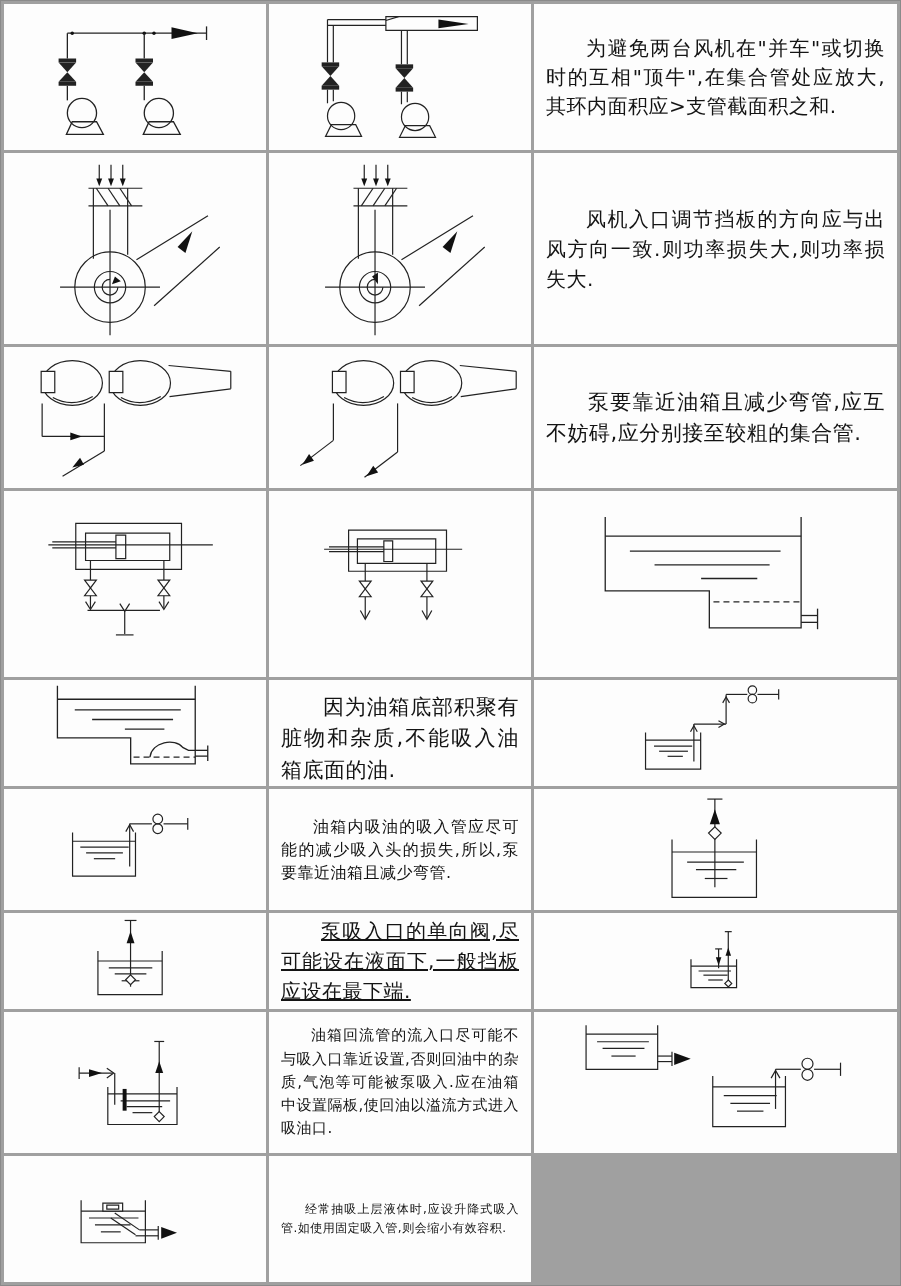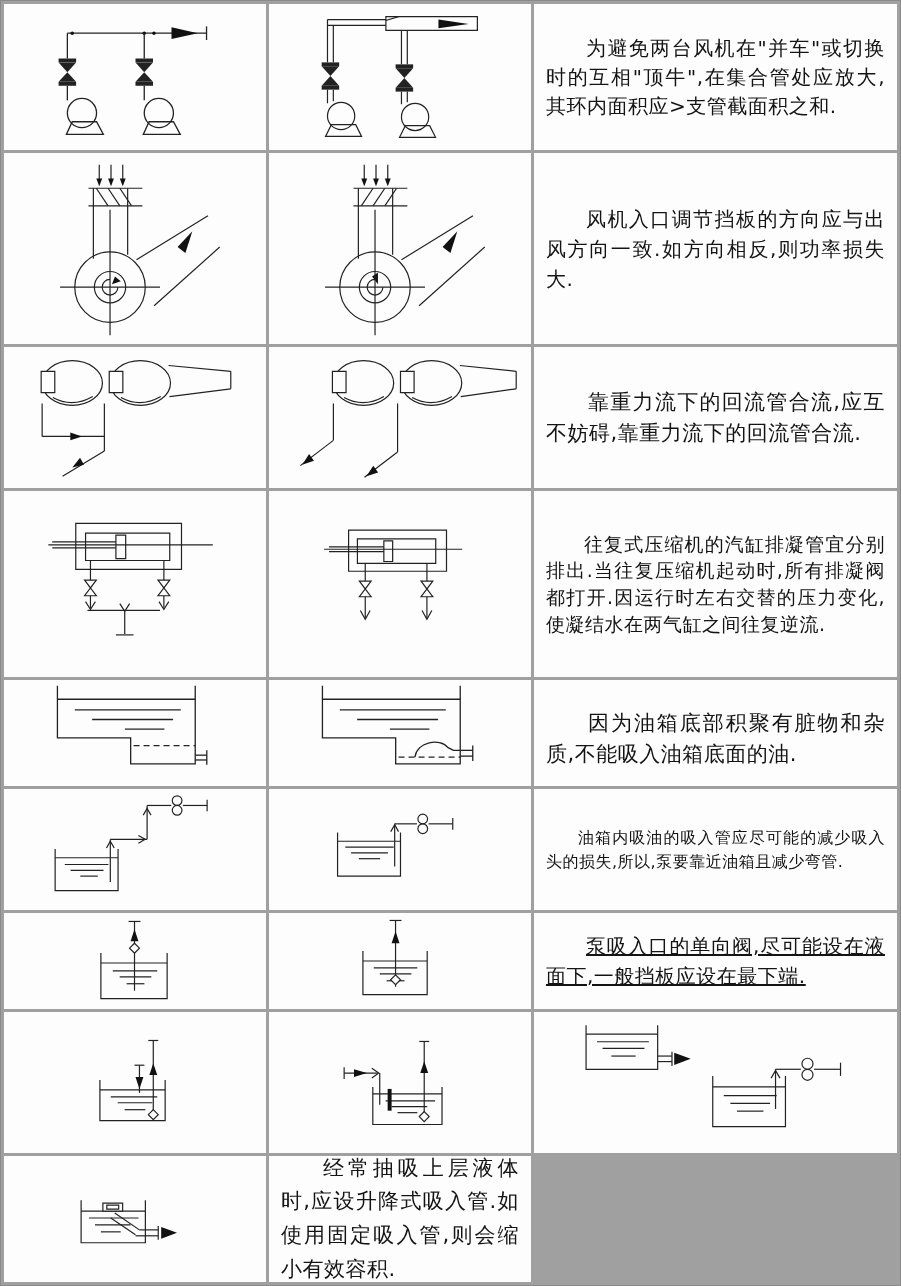--- a/index.html
+++ b/index.html
@@ -23,21 +23,21 @@
     text-align:justify;text-indent:2em;letter-spacing:0.5px;
   }
   .fs-r1{font-size:20px;line-height:1.45;}
   .fs-r2{font-size:20px;line-height:1.5;}
   .fs-r3{font-size:21px;line-height:1.45;}
   .fs-r4{font-size:19px;line-height:1.4;}
   .fs-r5{font-size:21px;line-height:1.5;margin-top:12px;}
   .fs-r6{font-size:16px;line-height:1.45;}
   .fs-r7{font-size:20px;line-height:1.5;text-decoration:underline;}
   .fs-r8{font-size:15px;line-height:1.55;}
-  .fs-r9{font-size:21px;line-height:1.6;}
+  .fs-r9{font-size:12px;line-height:1.6;}
   line,path,polyline,circle,ellipse,rect,polygon{vector-effect:non-scaling-stroke;}
 </style>
 </head>
 <body>
 
 <div class="page">
 
   <div class="cell">
     <svg viewBox="0 0 265 150">
       <g stroke="#222" stroke-width="1.3" fill="none">
@@ -151,21 +151,21 @@
         <polygon points="104,126 110,122 110,134" fill="#111" stroke="none"></polygon>
         <line x1="56" y1="137" x2="158" y2="137"></line>
         <line x1="107" y1="58" x2="107" y2="186"></line>
         <line x1="134" y1="109" x2="207" y2="64"></line>
         <line x1="152" y1="156" x2="219" y2="96"></line>
         <polygon points="176,96 184,102 191,80" fill="#111" stroke="none"></polygon>
       </g>
     </svg>
   </div>
   <div class="cell text">
-    <p class="note fs-r2">风机入口调节挡板的方向应与出风方向一致.如方向相反,则功率损失大.</p>
+    <p class="note fs-r2">风机入口调节挡板的方向应与出风方向一致.则功率损失大,则功率损失大.</p>
   </div>
 
   <div class="cell">
     <svg viewBox="0 0 265 145">
       <g stroke="#222" stroke-width="1.2" fill="none">
         <ellipse cx="68" cy="37" rx="31" ry="23"></ellipse>
         <rect x="36" y="25" width="14" height="22" fill="#fdfdfd"></rect>
         <path d="M48,52 Q68,63 89,51"></path>
         <ellipse cx="138" cy="37" rx="31" ry="23"></ellipse>
         <rect x="106" y="25" width="14" height="22" fill="#fdfdfd"></rect>
@@ -197,21 +197,21 @@
         <line x1="64" y1="58" x2="64" y2="96"></line>
         <line x1="64" y1="96" x2="30" y2="122"></line>
         <polygon points="44,117 39,110 32,121" fill="#111" stroke="none"></polygon>
         <line x1="130" y1="58" x2="130" y2="108"></line>
         <line x1="130" y1="108" x2="96" y2="134"></line>
         <polygon points="110,129 105,122 98,133" fill="#111" stroke="none"></polygon>
       </g>
     </svg>
   </div>
   <div class="cell text">
-    <p class="note fs-r3">靠重力流下的回流管合流,应互不妨碍,靠重力流下的回流管合流.</p>
+    <p class="note fs-r3">泵要靠近油箱且减少弯管,应互不妨碍,应分别接至较粗的集合管.</p>
   </div>
 
   <div class="cell">
     <svg viewBox="0 0 265 190">
       <g stroke="#222" stroke-width="1.2" fill="none">
         <rect x="72" y="33" width="108" height="47"></rect>
         <rect x="82" y="43" width="86" height="28"></rect>
         <rect x="113" y="45" width="10" height="24"></rect>
         <line x1="48" y1="52" x2="113" y2="52"></line>
         <line x1="48" y1="58" x2="113" y2="58"></line>
@@ -248,23 +248,20 @@
         <line x1="97" y1="108" x2="97" y2="130"></line>
         <polyline points="92,122 97,131 102,122"></polyline>
         <line x1="160" y1="74" x2="160" y2="92"></line>
         <polygon points="154,92 166,92 160,100"></polygon>
         <polygon points="154,108 166,108 160,100"></polygon>
         <line x1="160" y1="108" x2="160" y2="130"></line>
         <polyline points="155,122 160,131 165,122"></polyline>
       </g>
     </svg>
   </div>
-  <div class="cell text">
-    <p class="note fs-r4">往复式压缩机的汽缸排凝管宜分别排出.当往复压缩机起动时,所有排凝阀都打开.因运行时左右交替的压力变化,使凝结水在两气缸之间往复逆流.</p>
-  </div>
 
   <div class="cell">
     <svg viewBox="0 0 265 110">
       <g stroke="#222" stroke-width="1.3" fill="none">
         <path d="M52,6 L52,60 L128,60 L128,87 L195,87 L195,6"></path>
         <line x1="52" y1="20" x2="195" y2="20"></line>
         <line x1="70" y1="31" x2="180" y2="31"></line>
         <line x1="88" y1="41" x2="172" y2="41"></line>
         <line x1="122" y1="51" x2="163" y2="51"></line>
         <line x1="131" y1="68" x2="195" y2="68" stroke-dasharray="6,4"></line>
@@ -403,20 +400,23 @@
         <line x1="118" y1="88" x2="168" y2="88"></line>
         <line x1="124" y1="94" x2="160" y2="94"></line>
         <line x1="130" y1="100" x2="150" y2="100"></line>
         <rect x="120" y="76" width="4" height="22" fill="#111" stroke="none"></rect>
         <line x1="157" y1="104" x2="157" y2="28"></line>
         <polygon points="153,60 161,60 157,48" fill="#111" stroke="none"></polygon>
         <polygon points="157,99 162,104 157,109 152,104" fill="#fdfdfd"></polygon>
         <line x1="152" y1="28" x2="162" y2="28"></line>
       </g>
     </svg>
+  </div>
+  <div class="cell text">
+    <p class="note fs-r8">油箱回流管的流入口尽可能不与吸入口靠近设置,否则回油中的杂质,气泡等可能被泵吸入.应在油箱中设置隔板,使回油以溢流方式进入吸油口.</p>
   </div>
 
   <div class="cell">
     <svg viewBox="0 0 265 128">
       <g stroke="#222" stroke-width="1.2" fill="none">
         <path d="M15,12 L15,52 L80,52 L80,12"></path>
         <line x1="15" y1="20" x2="80" y2="20"></line>
         <line x1="25" y1="27" x2="72" y2="27"></line>
         <line x1="30" y1="33" x2="68" y2="33"></line>
         <line x1="38" y1="40" x2="60" y2="40"></line>

